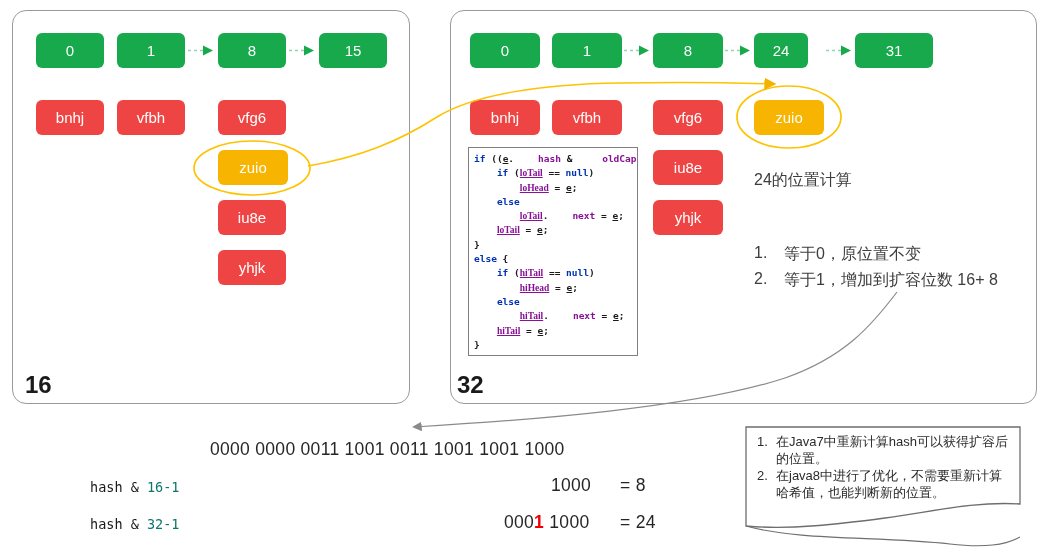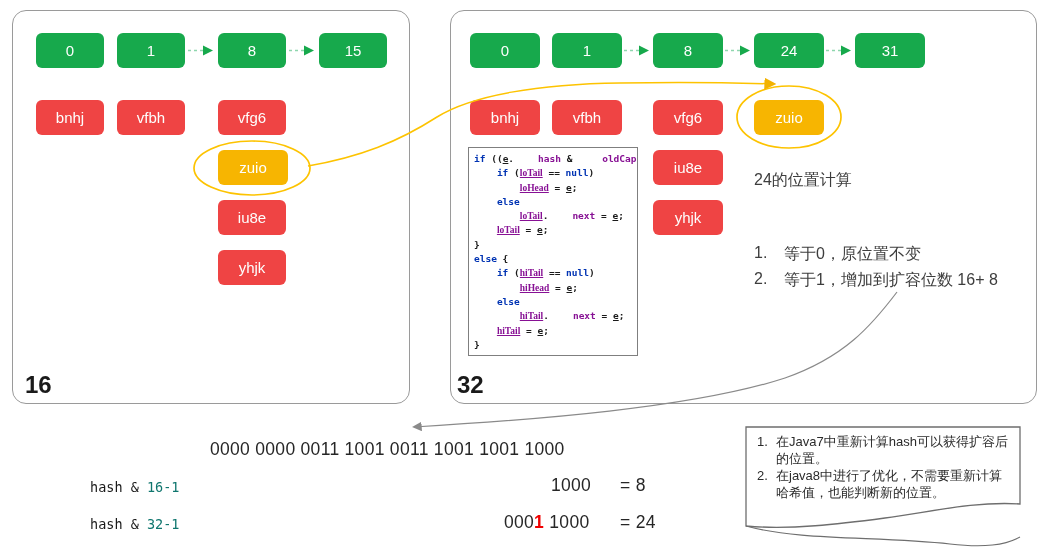--- a/index.html
+++ b/index.html
@@ -16,21 +16,21 @@
   .g{background:#17a94c;}
   .b{background:#ef4444;}
   .o{background:#f7b501;}
   
   #l-b0{left:36px;top:33px}#l-b1{left:117px;top:33px}#l-b8{left:218px;top:33px}#l-b15{left:319px;top:33px}
   #l-bnhj{left:36px;top:100px}#l-vfbh{left:117px;top:100px}#l-vfg6{left:218px;top:100px}
   #l-zuio{left:218px;top:150px;width:70px}
   #l-iu8e{left:218px;top:200px}#l-yhjk{left:218px;top:250px}
   
   #r-b0{left:470px;top:33px;width:70px}#r-b1{left:552px;top:33px;width:70px}#r-b8{left:653px;top:33px;width:70px}
-  #r-b24{left:754px;top:33px;width:70px}#r-b31{left:855px;top:33px;width:70px}
+  #r-b24{left:754px;top:33px;width:54px}#r-b31{left:855px;top:33px;width:78px}
   #r-bnhj{left:470px;top:100px;width:70px}#r-vfbh{left:552px;top:100px;width:70px}
   #r-vfg6{left:653px;top:100px;width:70px}#r-zuio{left:754px;top:100px;width:70px}
   #r-iu8e{left:653px;top:150px;width:70px}#r-yhjk{left:653px;top:200px;width:70px}
   
   #codebox{position:absolute;left:468px;top:147px;width:170px;height:209px;border:1px solid #7f7f7f;
            background:#fff;padding:4px 0 0 5px;box-sizing:border-box;
            font-family:"DejaVu Sans Mono",monospace;font-size:9.5px;line-height:14.3px;
            font-weight:700;white-space:pre;overflow:hidden;color:#1a1a1a;}
   .ck{color:#0033b3;}
   .cf{color:#871094;margin-left:24px;}

